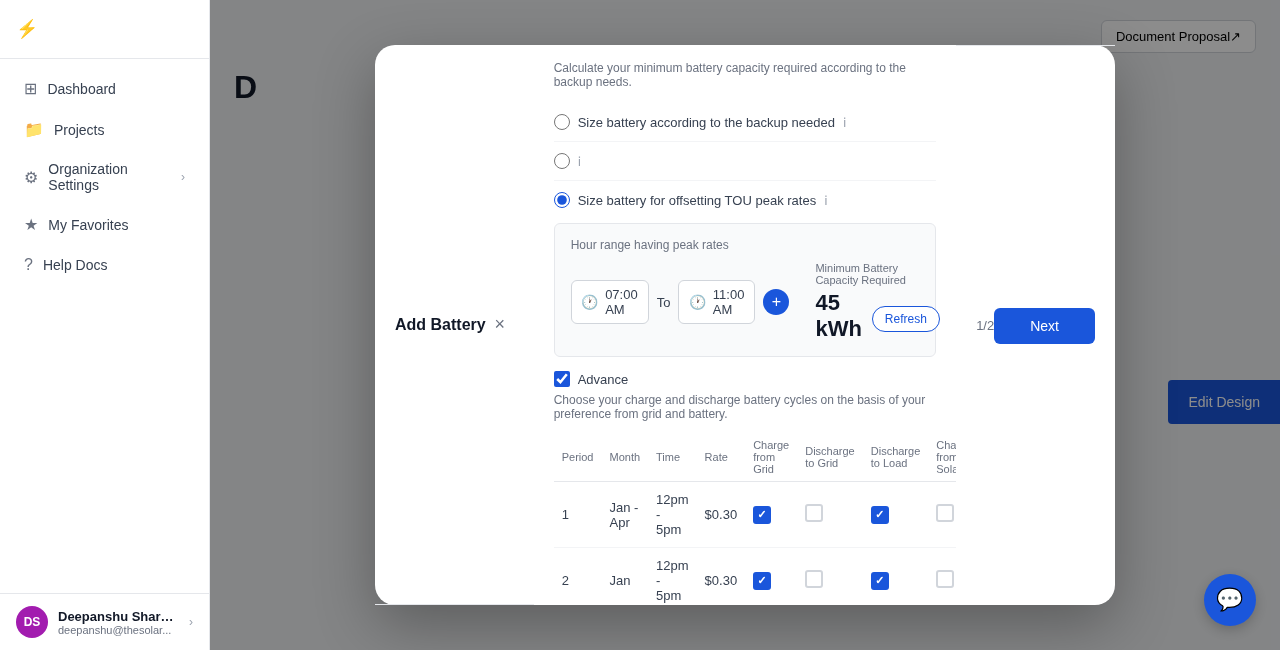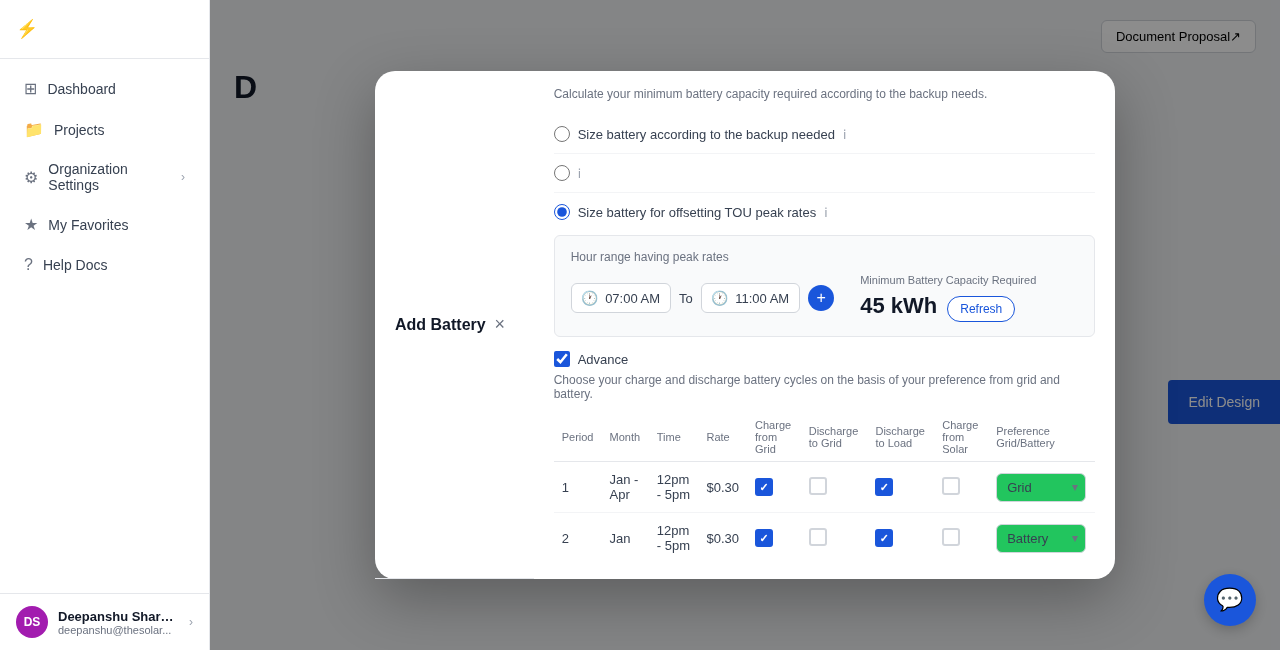--- a/index.html
+++ b/index.html
@@ -527,19 +527,23 @@
                     </select>
                   </div>
                 </td>
               </tr>
 
             </tbody>
           </table>
         </div>
       </div>
 
+      <div class="modal-footer">
+        <span class="page-indicator">1/2</span>
+        <button class="next-btn">Next</button>
+      </div>
     </div>
   </div>
 
   <button class="chat-btn">
     <span>💬</span>
   </button>
 </div>
 
 </body></html>

